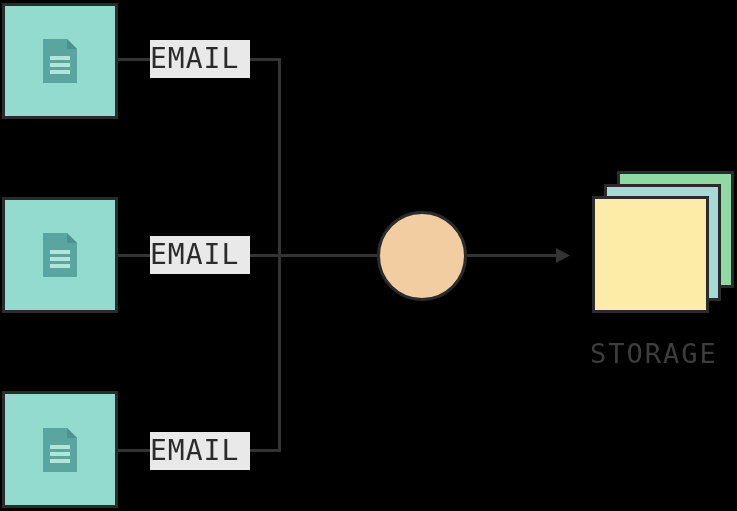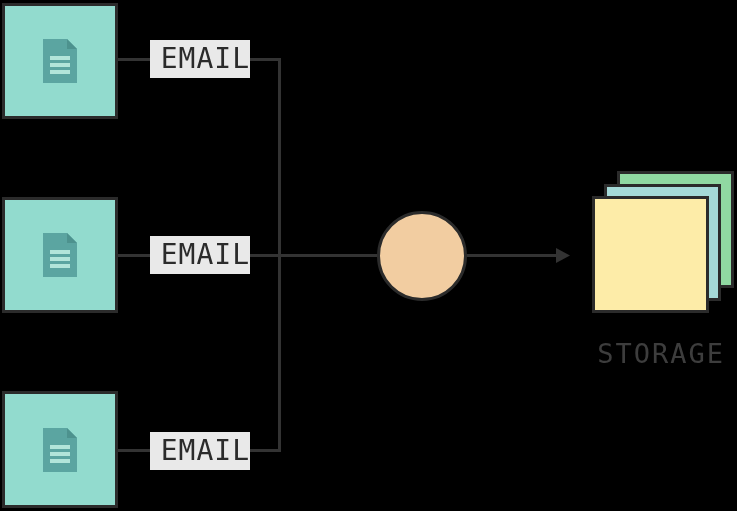--- a/index.html
+++ b/index.html
@@ -41,21 +41,21 @@
   
   .tag {
     position: absolute;
     left: 150px;
     width: 100px;
     height: 38px;
     background: #e9e9e9;
     color: #2b2b2b;
     font-size: 28px;
     line-height: 38px;
-    text-align: right;
+    text-align: left;
     letter-spacing: 1px;
     z-index: 3;
   }
   .tag-1 { top: 40px; }
   .tag-2 { top: 236px; }
   .tag-3 { top: 432px; }
 
   
   .processor {
     position: absolute;
@@ -82,21 +82,21 @@
   .layer-middle { left: 604px; top: 184px; background: #a5dad8; z-index: 3; }
   .layer-front  { left: 592px; top: 196px; background: #fdeca8; z-index: 4; }
 
   .storage-label {
     position: absolute;
     left: 590px;
     top: 340px;
     width: 135px;
     height: 27px;
     line-height: 27px;
-    text-align: right;
+    text-align: left;
     font-size: 27px;
     letter-spacing: 2px;
     color: #3d3d3d;
     z-index: 2;
   }
 </style>
 </head>
 <body>
 
 <div class="canvas">

